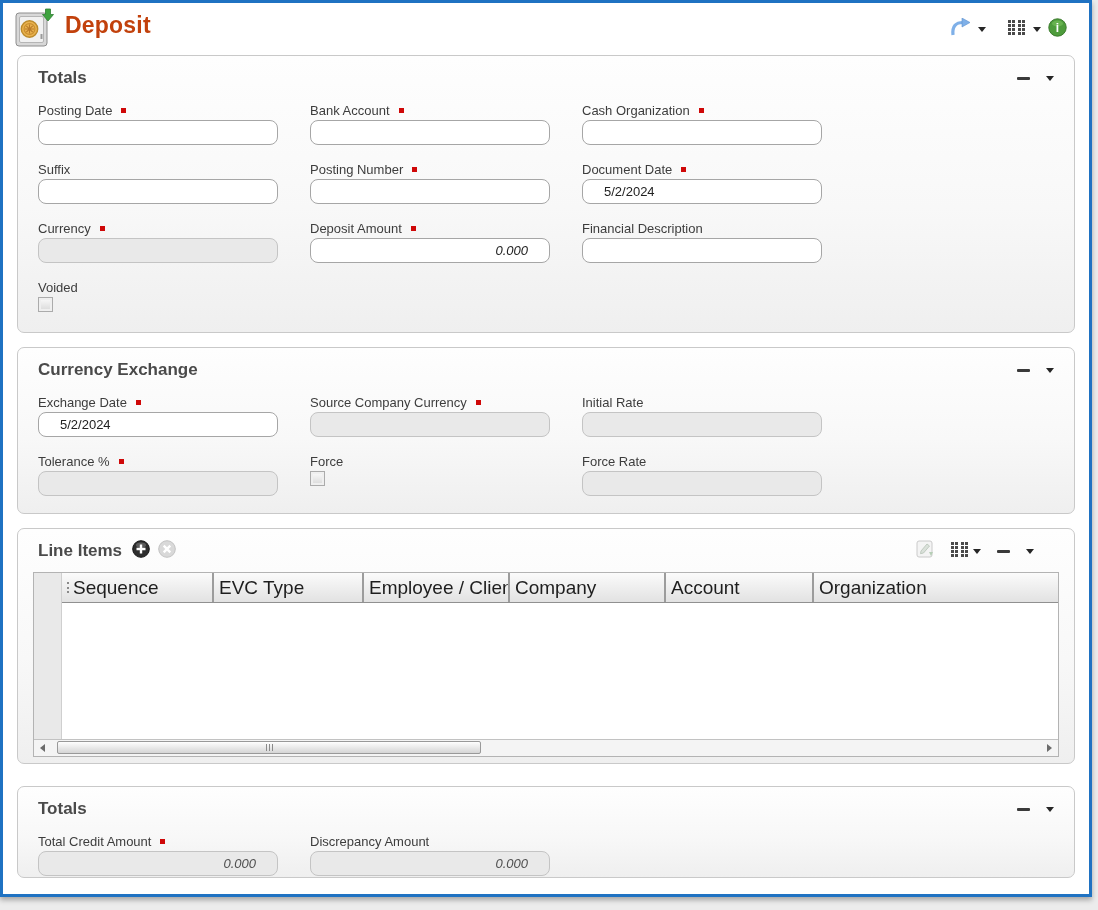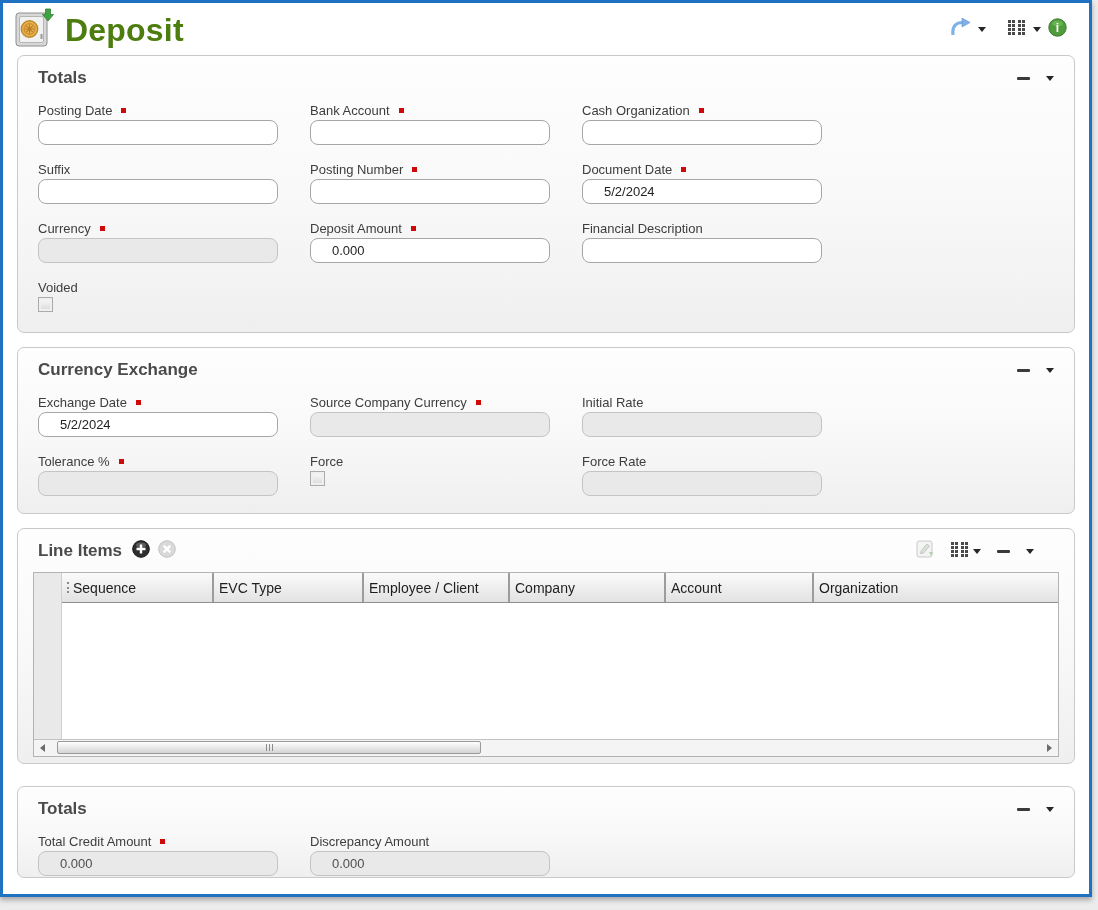--- a/index.html
+++ b/index.html
@@ -4,55 +4,55 @@
 <style>
   * { margin:0; padding:0; box-sizing:border-box; }
   html,body { width:1098px; height:910px; }
   body { background:#ececec; font-family:"Liberation Sans", sans-serif; }
   .window { position:relative; width:1092px; height:897px; margin:0 auto 0 0;
             border:3px solid #1f72c2; background:#fff; box-shadow:0 3px 5px rgba(0,0,0,.3); overflow:hidden; }
 
   
   .app-header { height:52px; position:relative; }
   .app-icon { position:absolute; left:10px; top:5px; }
-  .app-title { position:absolute; left:62px; top:9px; font-size:32px; font-weight:bold; color:#4d7c0f; letter-spacing:.2px; }
+  .app-title { position:absolute; left:62px; top:9px; font-size:23px; font-weight:bold; color:#c2410c; letter-spacing:.2px; }
   .header-tools { position:absolute; right:22px; top:15px; display:flex; align-items:center; gap:7px; }
   .caret { width:0; height:0; border-left:4.5px solid transparent; border-right:4.5px solid transparent; border-top:5.5px solid #262626; }
   .icon-minus { width:13px; height:3px; background:#3a3a3a; border-radius:1px; }
   .tool-gap { width:8px; }
 
   
   .section { margin:0 14px 14px; border:1px solid #c9c9c9; border-radius:7px;
              background:linear-gradient(180deg,#fefefe 0%,#f8f8f8 55%,#efefef 100%);
              padding:9px 20px 20px; position:relative; }
   .section-head { display:flex; align-items:center; height:26px; margin-bottom:10px; }
   .section-title { font-size:17px; font-weight:bold; color:#4a4a4a; }
   .section-controls { margin-left:auto; display:flex; align-items:center; gap:16px; }
 
   .fields { display:grid; grid-template-columns:240px 240px 240px; column-gap:32px; row-gap:15px; }
   .label-row { height:16px; margin-bottom:3px; white-space:nowrap; }
   .flabel { font-size:13px; color:#3d3d3d; }
   .req { display:inline-block; width:5px; height:5px; background:#cf0808; margin-left:9px; vertical-align:2px; }
   .input { display:block; width:100%; height:25px; border:1px solid #a6a6a6; padding:2px 21px;
            font:13px "Liberation Sans", sans-serif; color:#222; background:#fff; border-radius:8px; outline:none; }
   .input.ro { background:#e9e9e9; border-color:#c4c4c4; color:#4f4f4f; }
-  .num { text-align:left; }
+  .num { text-align:right;font-style:italic; }
   .lookup { position:relative; }
   .lookup .mag { position:absolute; right:4px; top:4px; }
   .checkbox { display:block; width:15px; height:15px; margin-top:3px; border:1px solid #ababab;
               background:linear-gradient(180deg,#fbfbfb,#d9d9d9); box-shadow:inset 0 0 0 2px #efefef; }
 
   
   .li-title-icons { display:flex; align-items:center; gap:8px; margin-left:10px; }
   .grid { margin:0 15px; border:1px solid #b3b3b3; background:#fff; }
   .grid-top { display:flex; height:166px; }
   .sel-col { width:28px; background:#e9e9e9; border-right:1px solid #cfcfcf; }
   .cols { flex:1; display:flex; flex-direction:column; min-width:0; }
   .hdr { display:flex; height:30px; background:linear-gradient(180deg,#fbfbfb,#e2e2e2); border-bottom:1px solid #909090; }
-  .hcell { display:flex; align-items:center; padding-left:5px; font-size:14px; color:#1e1e1e;
+  .hcell { display:flex; align-items:center; padding-left:5px; font-size:19px; color:#1e1e1e;
            border-left:2px solid #9c9c9c; overflow:hidden; white-space:nowrap; flex-shrink:0; }
   .hcell:first-child { border-left:none; }
   .drag-dots { border-left:2px dotted #8a8a8a; height:11px; margin-right:4px; }
   .w1{width:150px}.w2{width:146px}.w3{width:150px}.w4{width:146px}.w5{width:156px}.w6{width:148px}
   .w7{flex:1 1 auto; min-width:0;}
   .gbody { flex:1; background:#fff; }
   .hscroll { height:17px; border-top:1px solid #c2c2c2; background:#f4f4f4; display:flex; align-items:center; }
   .sarrow { width:17px; height:15px; display:flex; align-items:center; justify-content:center; }
   .tri-left { width:0;height:0; border-top:4px solid transparent; border-bottom:4px solid transparent; border-right:5.5px solid #6b6b6b; }
   .tri-right { width:0;height:0; border-top:4px solid transparent; border-bottom:4px solid transparent; border-left:5.5px solid #6b6b6b; }

